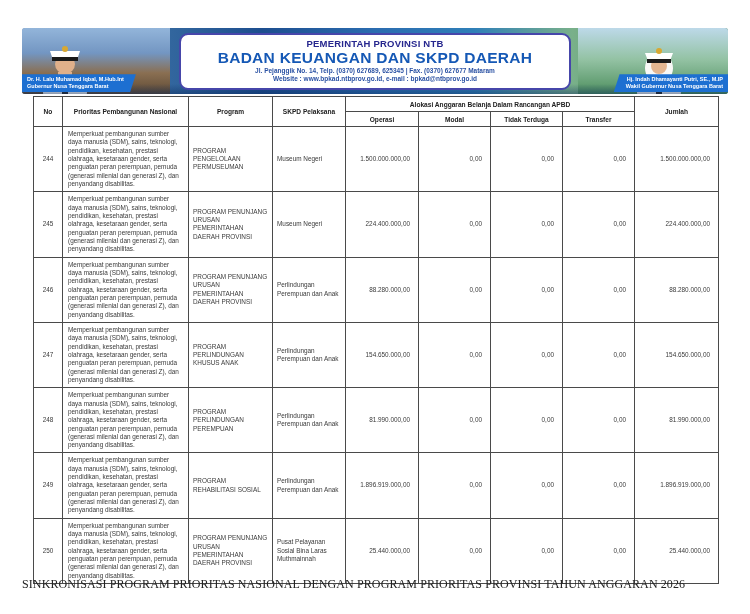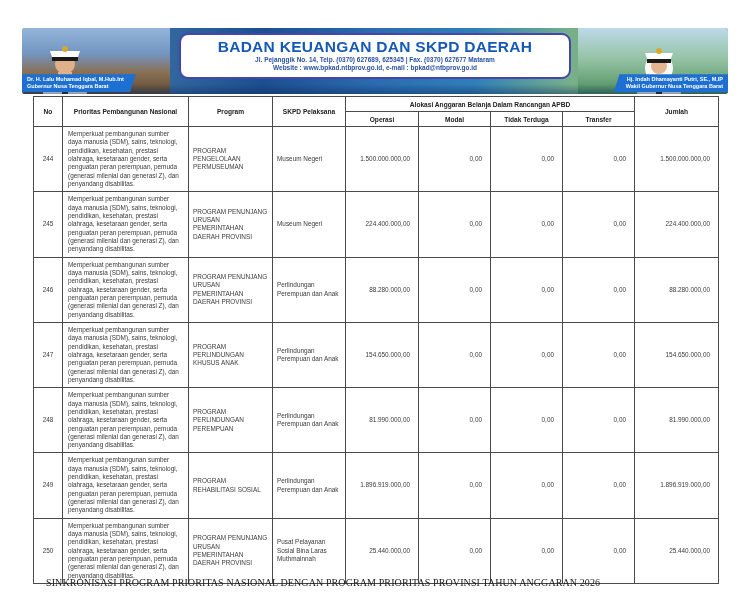--- a/index.html
+++ b/index.html
@@ -66,21 +66,21 @@
   td.c-no   { text-align:center; }
   td.c-pri  { text-align:left; padding:3px 5px; }
   td.c-prog { text-align:left; text-transform:uppercase; }
   td.c-skpd { text-align:left; }
   td.c-num  { text-align:right; padding-right:8px; }
 
   
   .page-footer {
     position:absolute; left:22px; top:577px;
     font-family:"Liberation Serif", serif;
-    font-size:10px; color:#222; letter-spacing:.1px;margin-left:24px;
+    font-size:12px; color:#222; letter-spacing:.1px;
   }
 </style>
 </head>
 <body>
 
 <div class="page">
 
   <div class="banner">
 
     <div class="photo photo-left">
@@ -105,20 +105,21 @@
         <path d="M15 17 L43 17 L40 25 L18 25 Z" fill="#ffffff"></path>
         <rect x="17" y="23" width="24" height="4" fill="#1a1a1a"></rect>
         <circle cx="29" cy="15" r="3" fill="#d8a832"></circle>
         <rect x="26" y="46" width="6" height="12" fill="#2a2a2a"></rect>
         <rect x="9" y="42" width="10" height="4" fill="#e8c23c"></rect>
         <rect x="39" y="42" width="10" height="4" fill="#e8c23c"></rect>
       </svg>
     </div>
 
     <div class="letterhead">
+      <div class="lh-gov">PEMERINTAH PROVINSI NTB</div>
       <div class="lh-agency">BADAN KEUANGAN DAN SKPD DAERAH</div>
       <div class="lh-addr">Jl. Pejanggik No. 14, Telp. (0370) 627689, 625345 | Fax. (0370) 627677 Mataram</div>
       <div class="lh-web">Website : www.bpkad.ntbprov.go.id, e-mail : bpkad@ntbprov.go.id</div>
     </div>
 
     <div class="caption caption-left">
       <div class="cap-name">Dr. H. Lalu Muhamad Iqbal, M.Hub.Int</div>
       <div class="cap-title">Gubernur Nusa Tenggara Barat</div>
     </div>
 

